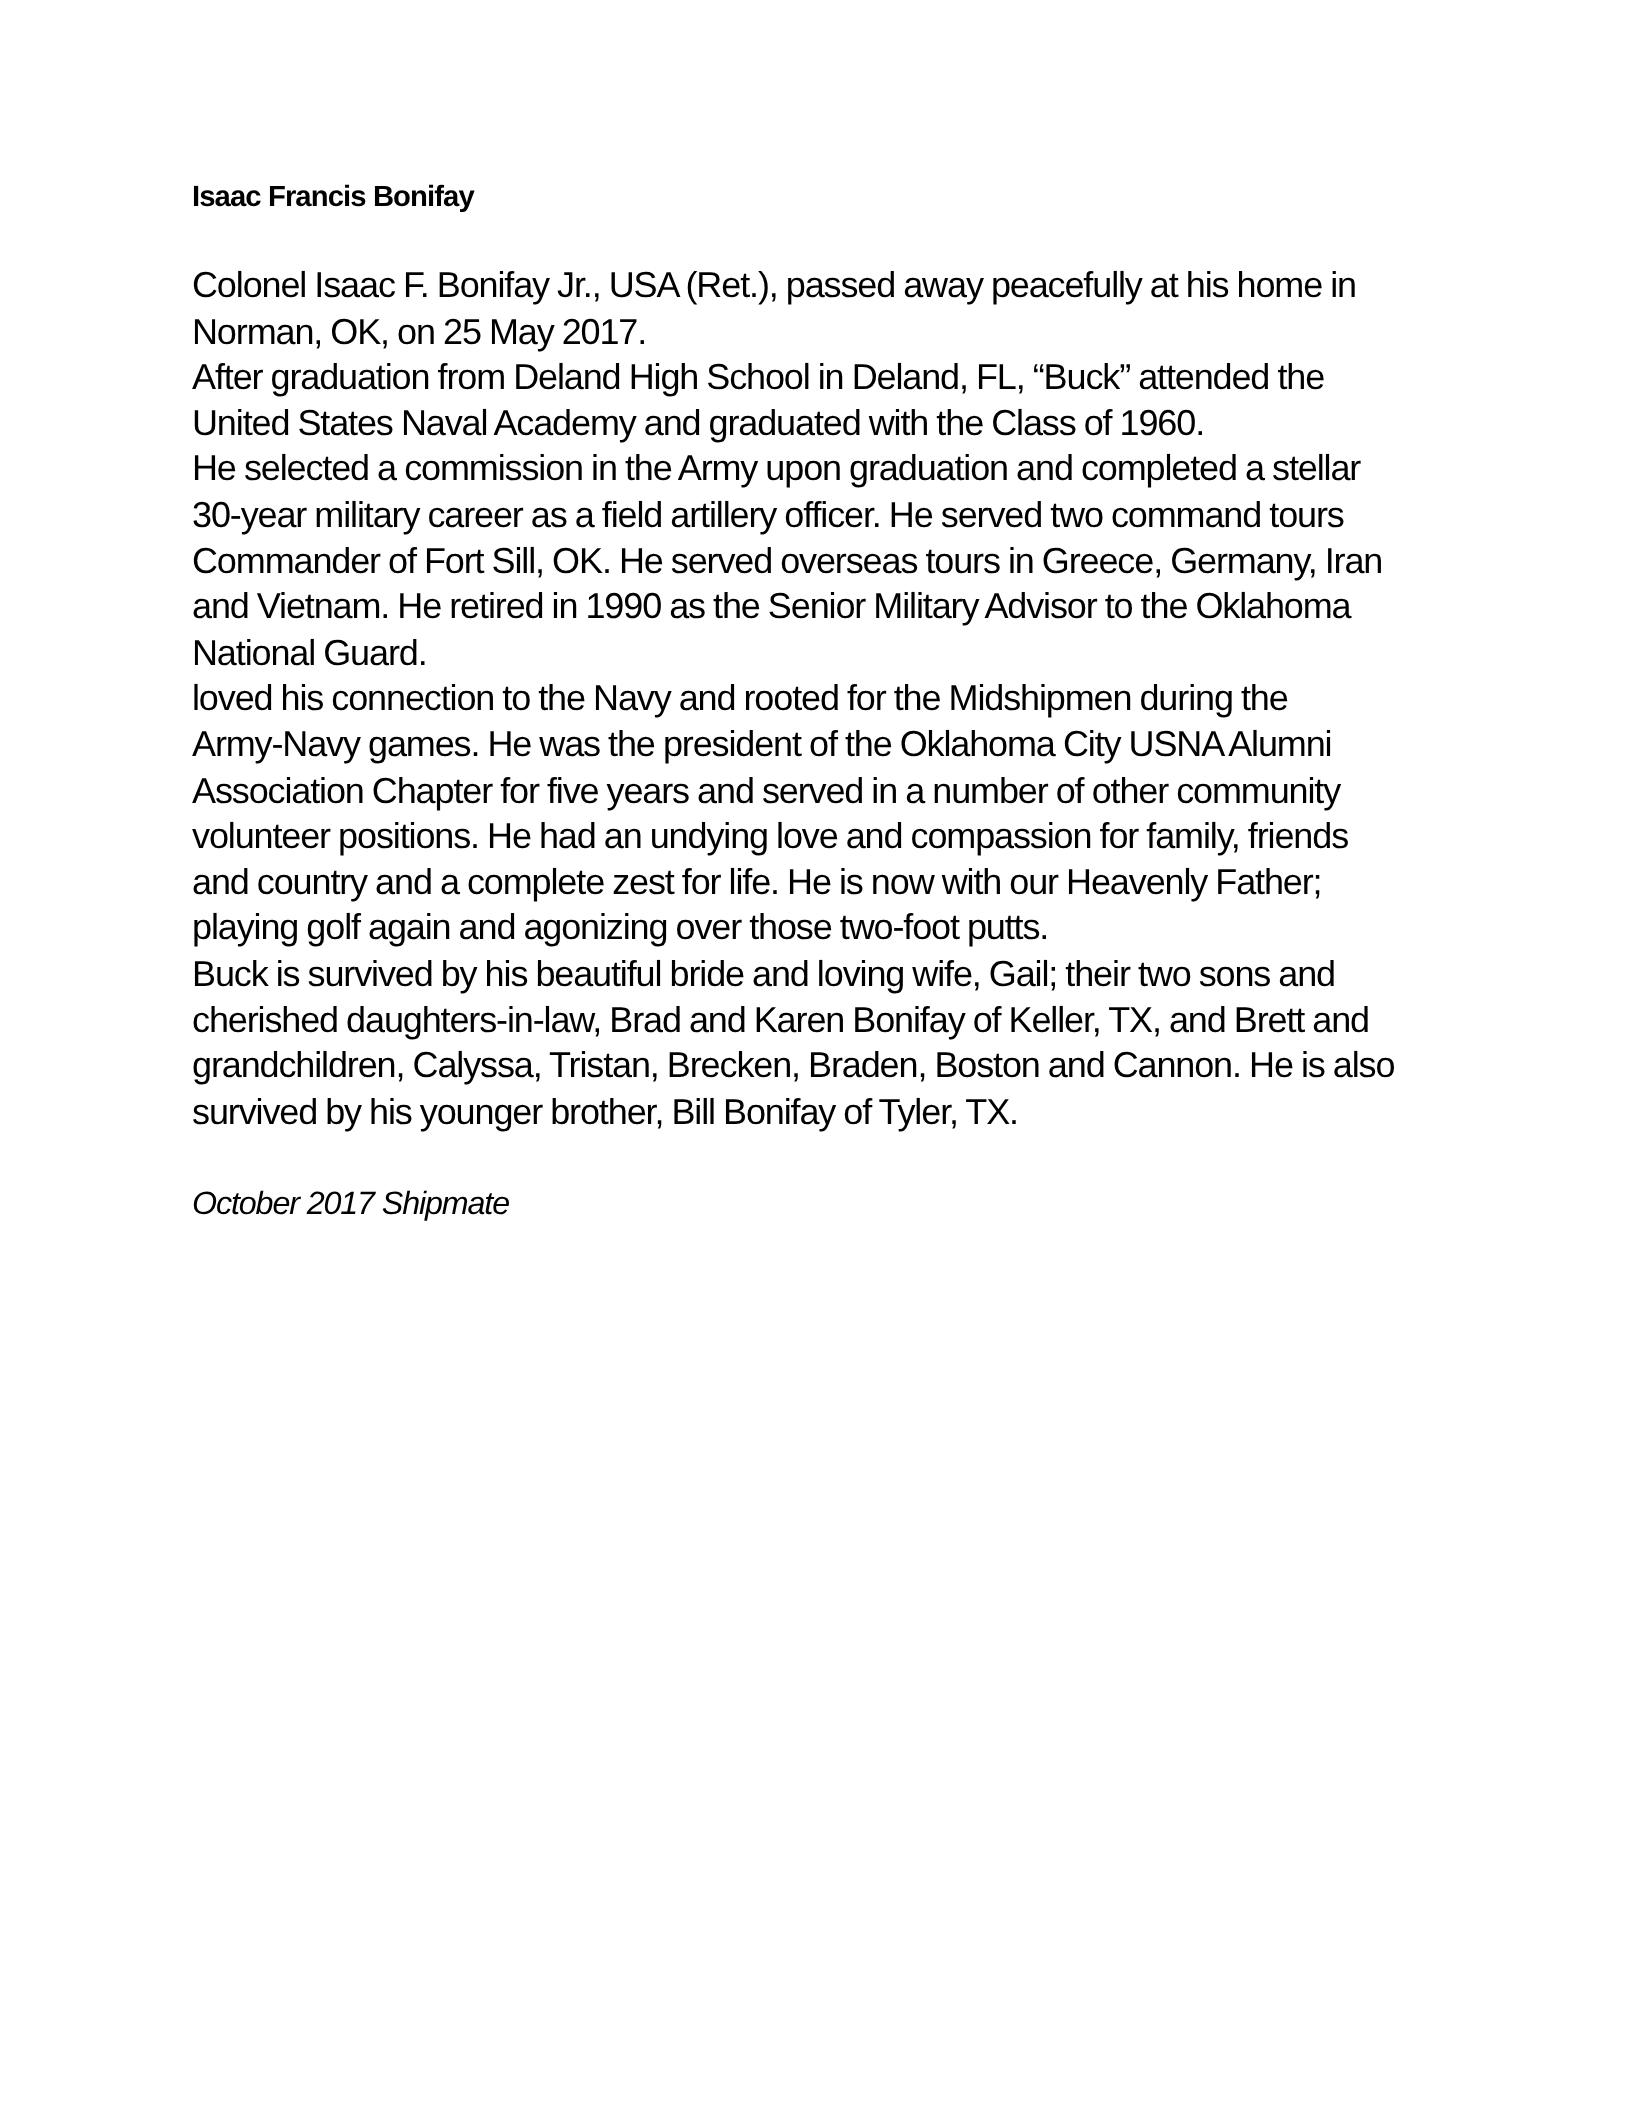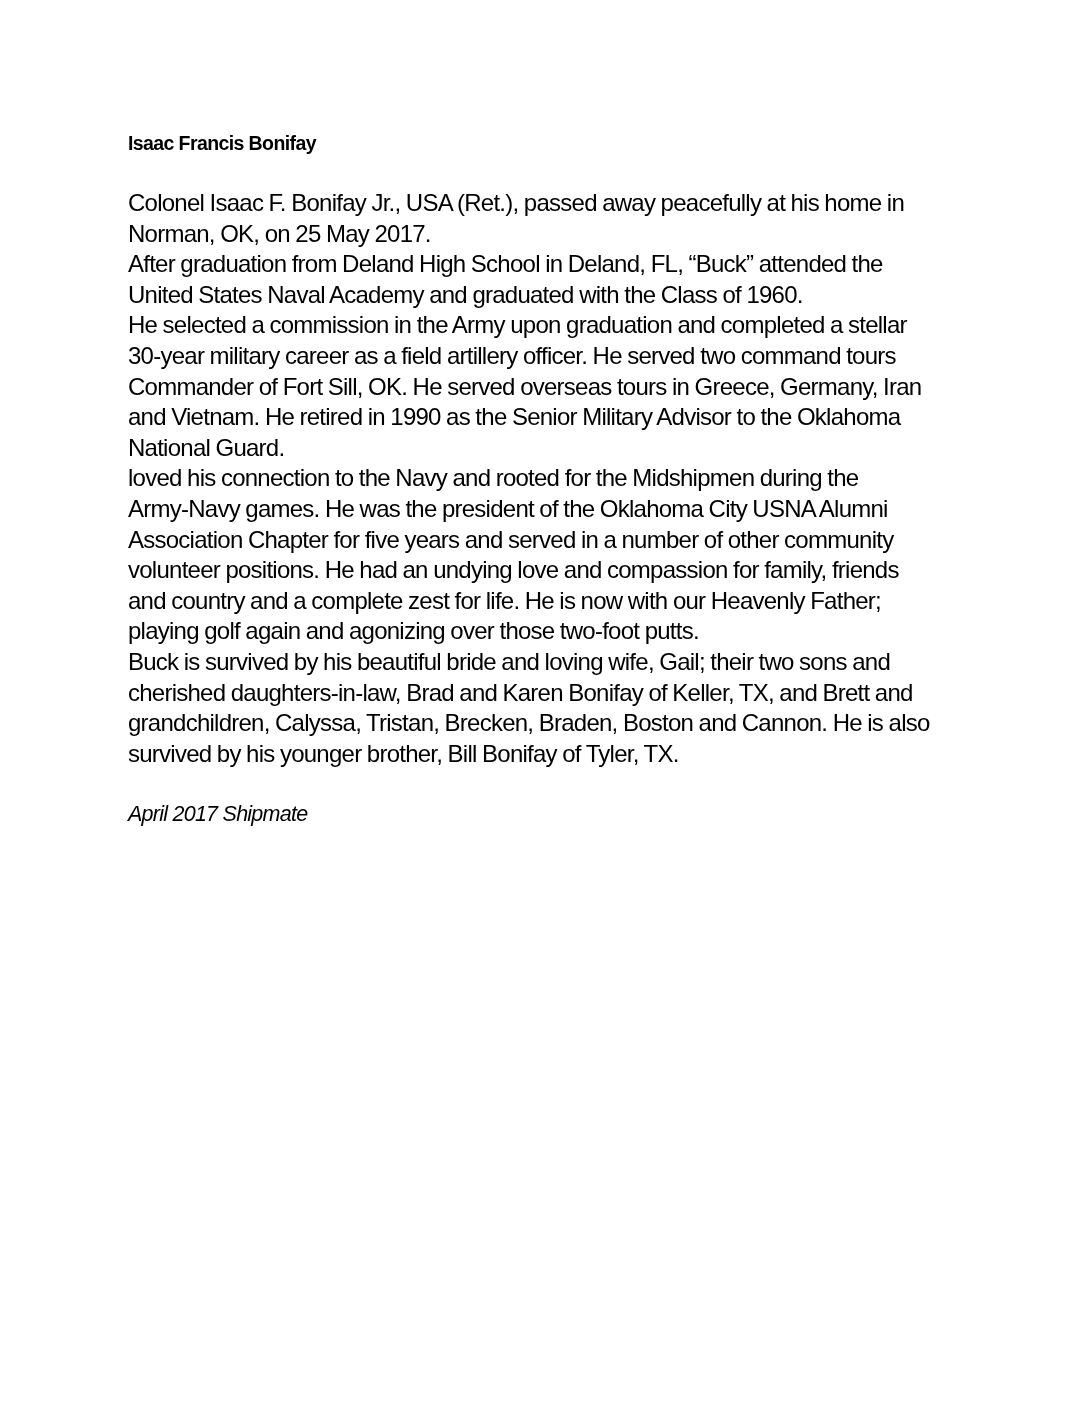--- a/index.html
+++ b/index.html
@@ -11,21 +11,21 @@
       width: 1088px;
       height: 1408px;
       position: relative;
       overflow: hidden;
       color: #000000;
       font-family: "Liberation Sans", sans-serif;
     }
     .page {
       position: absolute;
       left: 128px;
-      top: 128px;
+      top: 116px;
       width: 830px;
     }
     .title {
       font-weight: bold;
       font-size: 19.5px;
       line-height: 30px;
       letter-spacing: -0.6px;
       margin: 0;
       height: 30px;
       white-space: nowrap;
@@ -84,14 +84,14 @@
   </div>
 
   <div>
     <div class="line">Buck is survived by his beautiful bride and loving wife, Gail; their two sons and</div>
     <div class="line">cherished daughters-in-law, Brad and Karen Bonifay of Keller, TX, and Brett and</div>
     <div class="line">grandchildren, Calyssa, Tristan, Brecken, Braden, Boston and Cannon. He is also</div>
     <div class="line">survived by his younger brother, Bill Bonifay of Tyler, TX.</div>
   </div>
 
   <div class="gap"></div>
-  <div class="signature">April 2017 Shipmate</div>
+  <div class="signature">October 2017 Shipmate</div>
 </div>
 
 </body></html>

